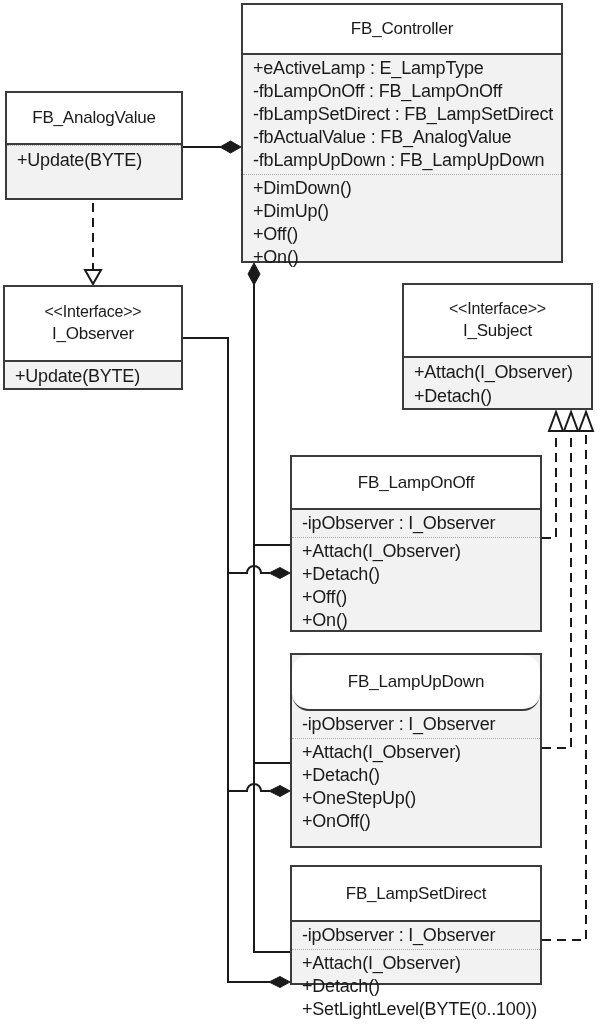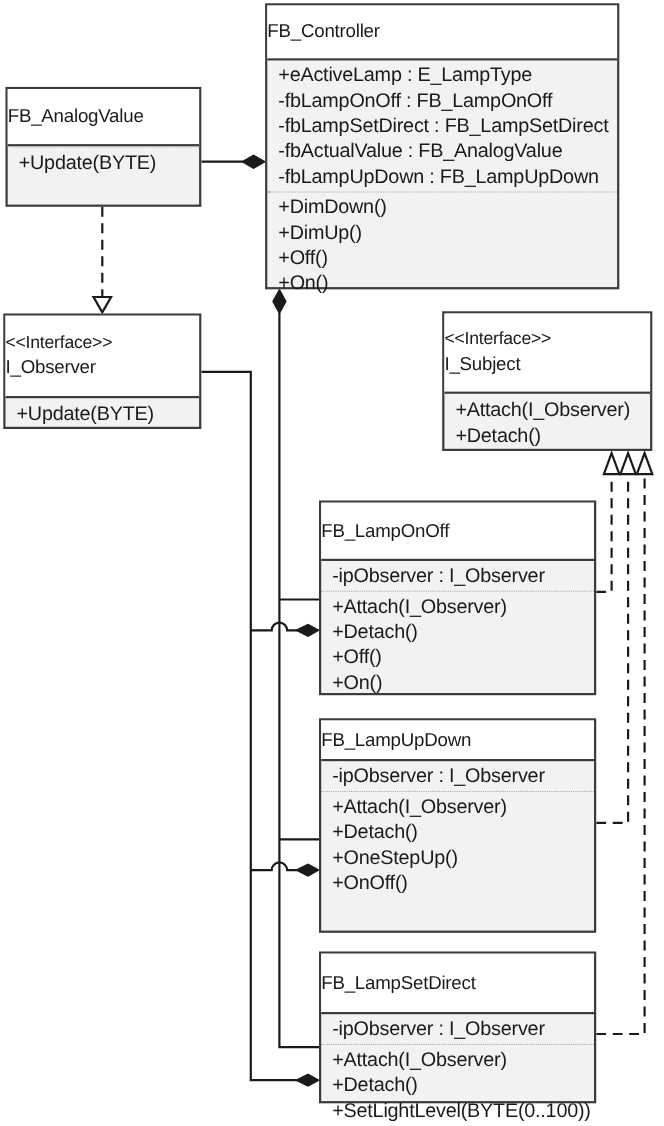--- a/index.html
+++ b/index.html
@@ -7,44 +7,44 @@
     position:relative;width:604px;height:1024px;background:#ffffff;
     font-family:"Liberation Sans",sans-serif;color:#1a1a1a;overflow:hidden;
   }
   #wires{position:absolute;left:0;top:0;width:604px;height:1024px;}
   .uml-class{
     position:absolute;box-sizing:border-box;border:2px solid #3b3b3b;background:#f2f2f2;
     display:flex;flex-direction:column;
   }
   .uml-title{
     box-sizing:border-box;background:#ffffff;border-bottom:2px solid #3b3b3b;
-    display:flex;flex-direction:column;align-items:flex-start;justify-content:center;
+    display:flex;flex-direction:column;align-items:center;justify-content:center;
     font-size:17px;letter-spacing:-0.2px;flex:0 0 auto;
   }
   .stereotype{font-size:16px;margin-bottom:3px;}
   .uml-compartment{box-sizing:border-box;padding:2px 6px 2px 10px;font-size:18px;letter-spacing:-0.2px;}
   .uml-compartment .row{line-height:23px;white-space:nowrap;}
   .sep{border-top:1px dotted #a9a9a9;}
   
-  #box-analogvalue   {left:5px;  top:79px;  width:178px; height:109px;}
+  #box-analogvalue   {left:5px;  top:91px;  width:178px; height:109px;}
   #box-analogvalue   .uml-title{height:52px;}
   #box-analogvalue   .row{line-height:25px;}
   #box-controller    {left:241px;top:3px;   width:322px; height:260px;}
   #box-controller    .uml-title{height:50px;}
   #box-iobserver     {left:3px;  top:285px; width:180px; height:105px;}
   #box-iobserver     .uml-title{height:75px;}
   #box-iobserver     .row{line-height:25px;}
   #box-isubject      {left:402px;top:283px; width:191px; height:127px;}
   #box-isubject      .uml-title{height:73px;}
   #box-isubject      .row{line-height:24px;}
   #box-lamponoff     {left:290px;top:455px; width:252px; height:177px;}
   #box-lamponoff     .uml-title{height:53px;}
   #box-lampupdown    {left:290px;top:653px; width:252px; height:195px;}
-  #box-lampupdown    .uml-title{height:37px;}
-  #box-lampsetdirect {left:290px;top:865px; width:252px; height:138px;}
+  #box-lampupdown    .uml-title{height:56px;border-radius:17px;}
+  #box-lampsetdirect {left:290px;top:865px; width:252px; height:120px;}
   #box-lampsetdirect .uml-title{height:55px;}
   
   .wire{stroke:#1a1a1a;stroke-width:2;fill:none;}
   .wire.dashed{stroke-dasharray:9 6;}
   .diamond{fill:#1a1a1a;stroke:#1a1a1a;stroke-width:1;}
   .hollow-tri{fill:#ffffff;stroke:#1a1a1a;stroke-width:2;}
 </style>
 </head>
 <body>
 

